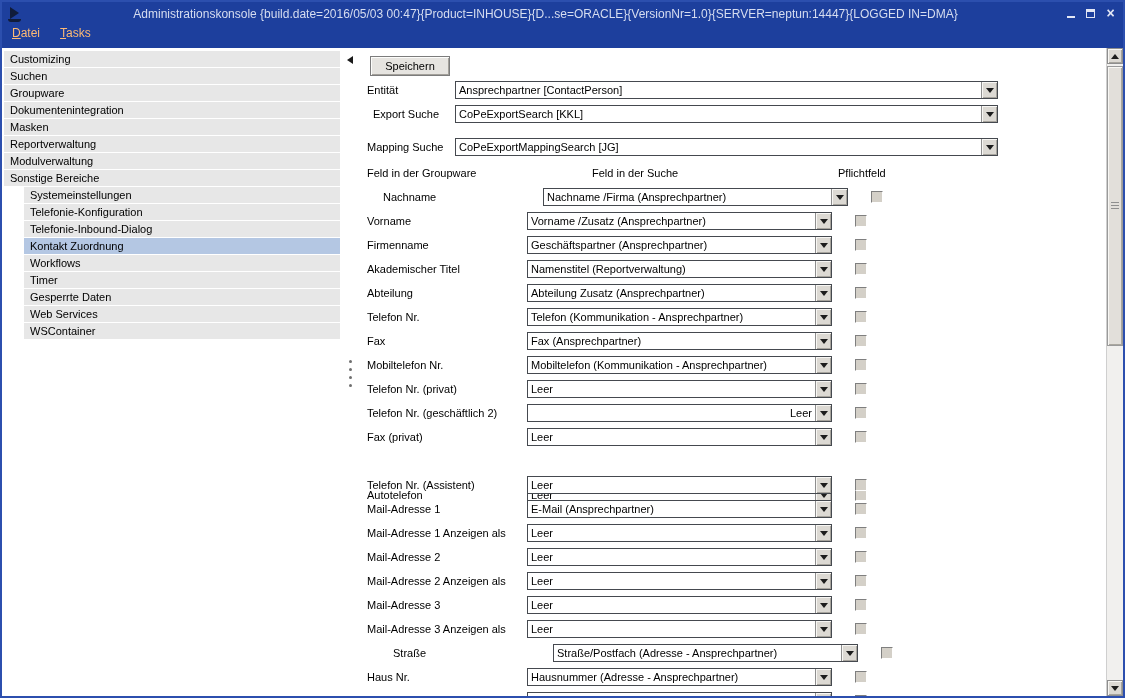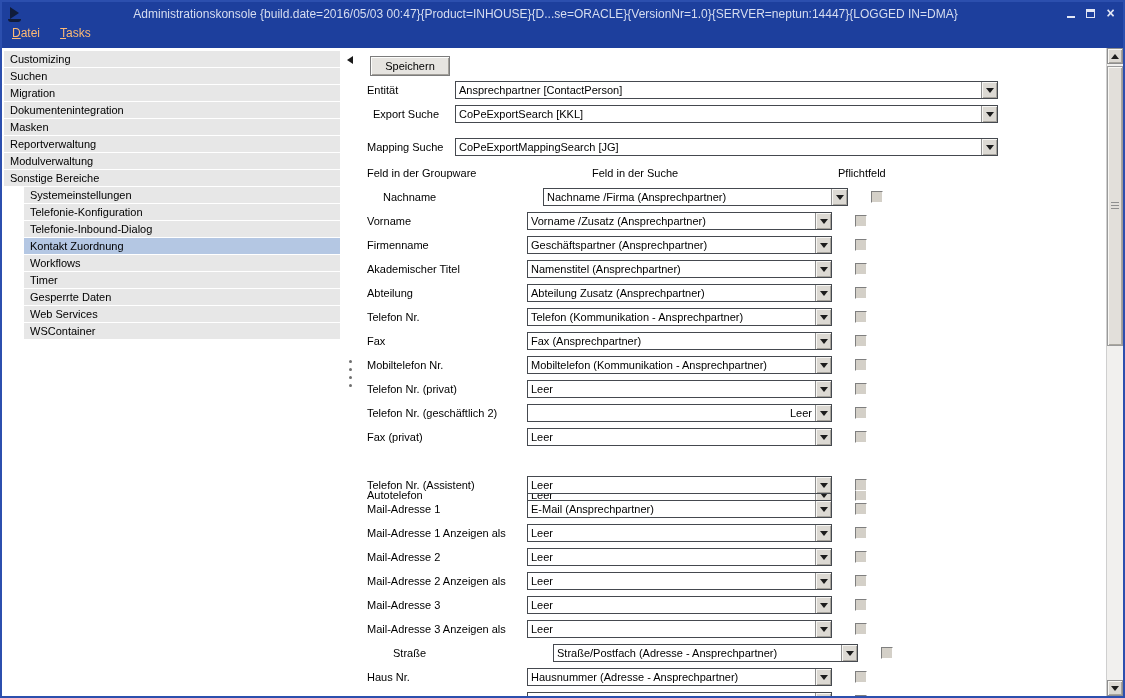--- a/index.html
+++ b/index.html
@@ -118,21 +118,21 @@
   </div>
 
   <div class="sidebar">
       <div class="srow">
       <span class="srow-label">Customizing</span>
     </div>
       <div class="srow">
       <span class="srow-label">Suchen</span>
     </div>
       <div class="srow">
-      <span class="srow-label">Migration</span>
+      <span class="srow-label">Groupware</span>
     </div>
       <div class="srow">
       <span class="srow-label">Dokumentenintegration</span>
     </div>
       <div class="srow">
       <span class="srow-label">Masken</span>
     </div>
       <div class="srow">
       <span class="srow-label">Reportverwaltung</span>
     </div>
@@ -246,21 +246,21 @@
         <span class="combo-text">Geschäftspartner (Ansprechpartner)</span>
         <span class="combo-btn">
             <i class="tri-down"></i>
           </span>
       </div>
       <span class="checkbox"></span>
     </div>
       <div class="mrow" style="top: 209px;">
       <span class="mlabel">Akademischer Titel</span>
       <div class="combo">
-        <span class="combo-text">Namenstitel (Ansprechpartner)</span>
+        <span class="combo-text">Namenstitel (Reportverwaltung)</span>
         <span class="combo-btn">
             <i class="tri-down"></i>
           </span>
       </div>
       <span class="checkbox"></span>
     </div>
       <div class="mrow" style="top: 233px;">
       <span class="mlabel">Abteilung</span>
       <div class="combo">
         <span class="combo-text">Abteilung Zusatz (Ansprechpartner)</span>

